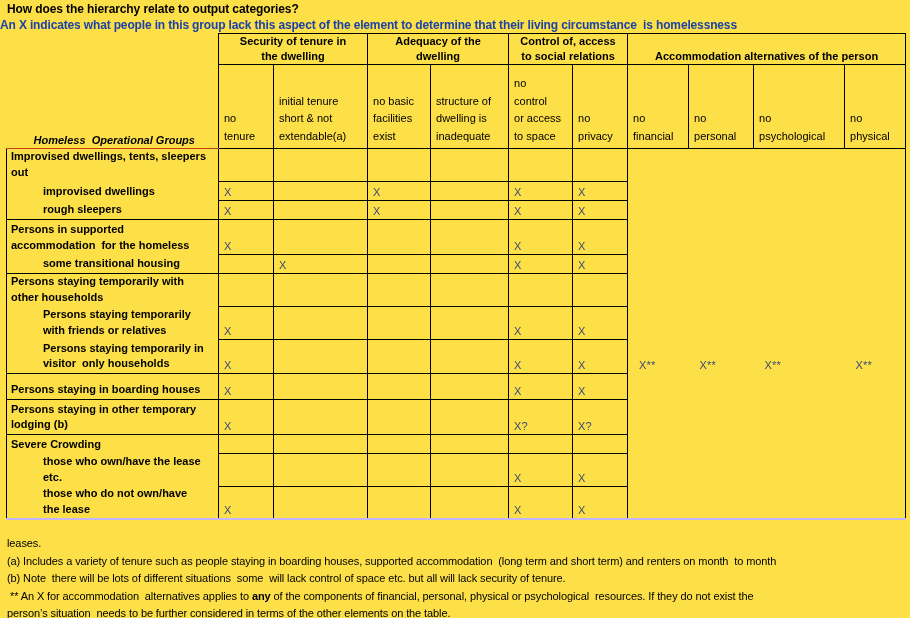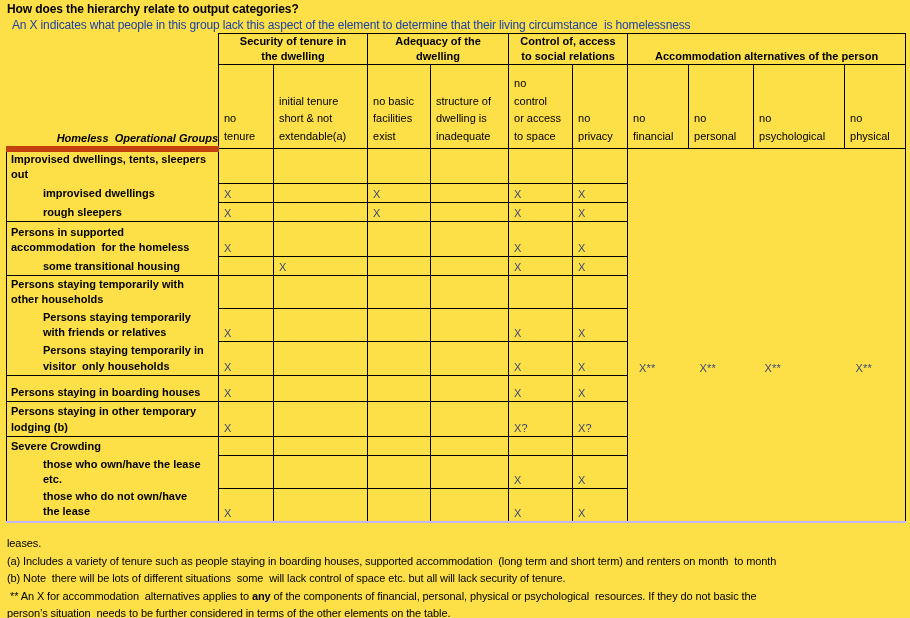--- a/index.html
+++ b/index.html
@@ -6,38 +6,38 @@
   html,body { background:#ffffff; }
   .page {
     position:relative; width:910px; height:618px; background:#fde047;
     font-family:"Liberation Sans", sans-serif; color:#000; overflow:hidden;
   }
   .title {
     position:absolute; left:7px; top:2px;
     font-size:12px; font-weight:bold; letter-spacing:-0.1px; white-space:pre;
   }
   .subtitle {
-    position:absolute; left:12px; top:17.5px;
-    font-size:12px; font-weight:normal; letter-spacing:-0.15px; white-space:pre;
+    position:absolute; left:0; top:17.5px;
+    font-size:12px; font-weight:bold; letter-spacing:-0.15px; white-space:pre;
     color:var(--subtitle-blue,#1c41a8);
   }
   table.matrix {
     position:absolute; left:6px; top:33px; width:899px;
     border-collapse:collapse; table-layout:fixed; font-size:11px;
   }
   th, td { font-weight:normal; overflow:hidden; }
   tr.hrow1 { height:29px; }
   tr.hrow2 { height:84px; }
   .group {
     border:1px solid #000; font-weight:bold; text-align:center;
     vertical-align:bottom; line-height:14.5px; padding:0 1px 1px 1px;
     white-space:pre-line;
   }
   .corner {
-    border-bottom:6px solid #c2410c; vertical-align:bottom; text-align:right;
+    border-bottom:1px solid #c2410c; vertical-align:bottom; text-align:center;
     font-weight:bold; font-style:italic; padding:0 0 2px 4px; white-space:pre-wrap;
   }
   .sub {
     border:1px solid #000; vertical-align:bottom; text-align:left;
     padding:0 1px 3px 5px; line-height:17.5px; white-space:pre-line;margin-left:43px;
   }
   .lbl {
     border-left:1px solid #000; vertical-align:bottom;
     padding:0 2px 1px 4px; line-height:15.5px; white-space:pre-wrap;font-weight:bold;
   }
@@ -293,16 +293,16 @@
           <td class="acc"></td>
           <td class="acc acc-last"></td>
         </tr>
       </tbody>
   </table>
 
   <div class="footnotes" id="footnotes">
       <div class="fline"><span>leases.</span></div>
       <div class="fline"><span>(a) Includes a variety of tenure such as people staying in boarding houses, supported accommodation  (long term and short term) and renters on month  to month</span></div>
       <div class="fline"><span>(b) Note  there will be lots of different situations  some  will lack control of space etc. but all will lack security of tenure.</span></div>
-      <div class="fline"><span> ** An X for accommodation  alternatives applies to </span><b>any</b><span> of the components of financial, personal, physical or psychological  resources. If they do not basic the</span></div>
+      <div class="fline"><span> ** An X for accommodation  alternatives applies to </span><b>any</b><span> of the components of financial, personal, physical or psychological  resources. If they do not exist the</span></div>
       <div class="fline"><span>person’s situation  needs to be further considered in terms of the other elements on the table.</span></div>
     </div>
 </div>
 
 </body></html>

